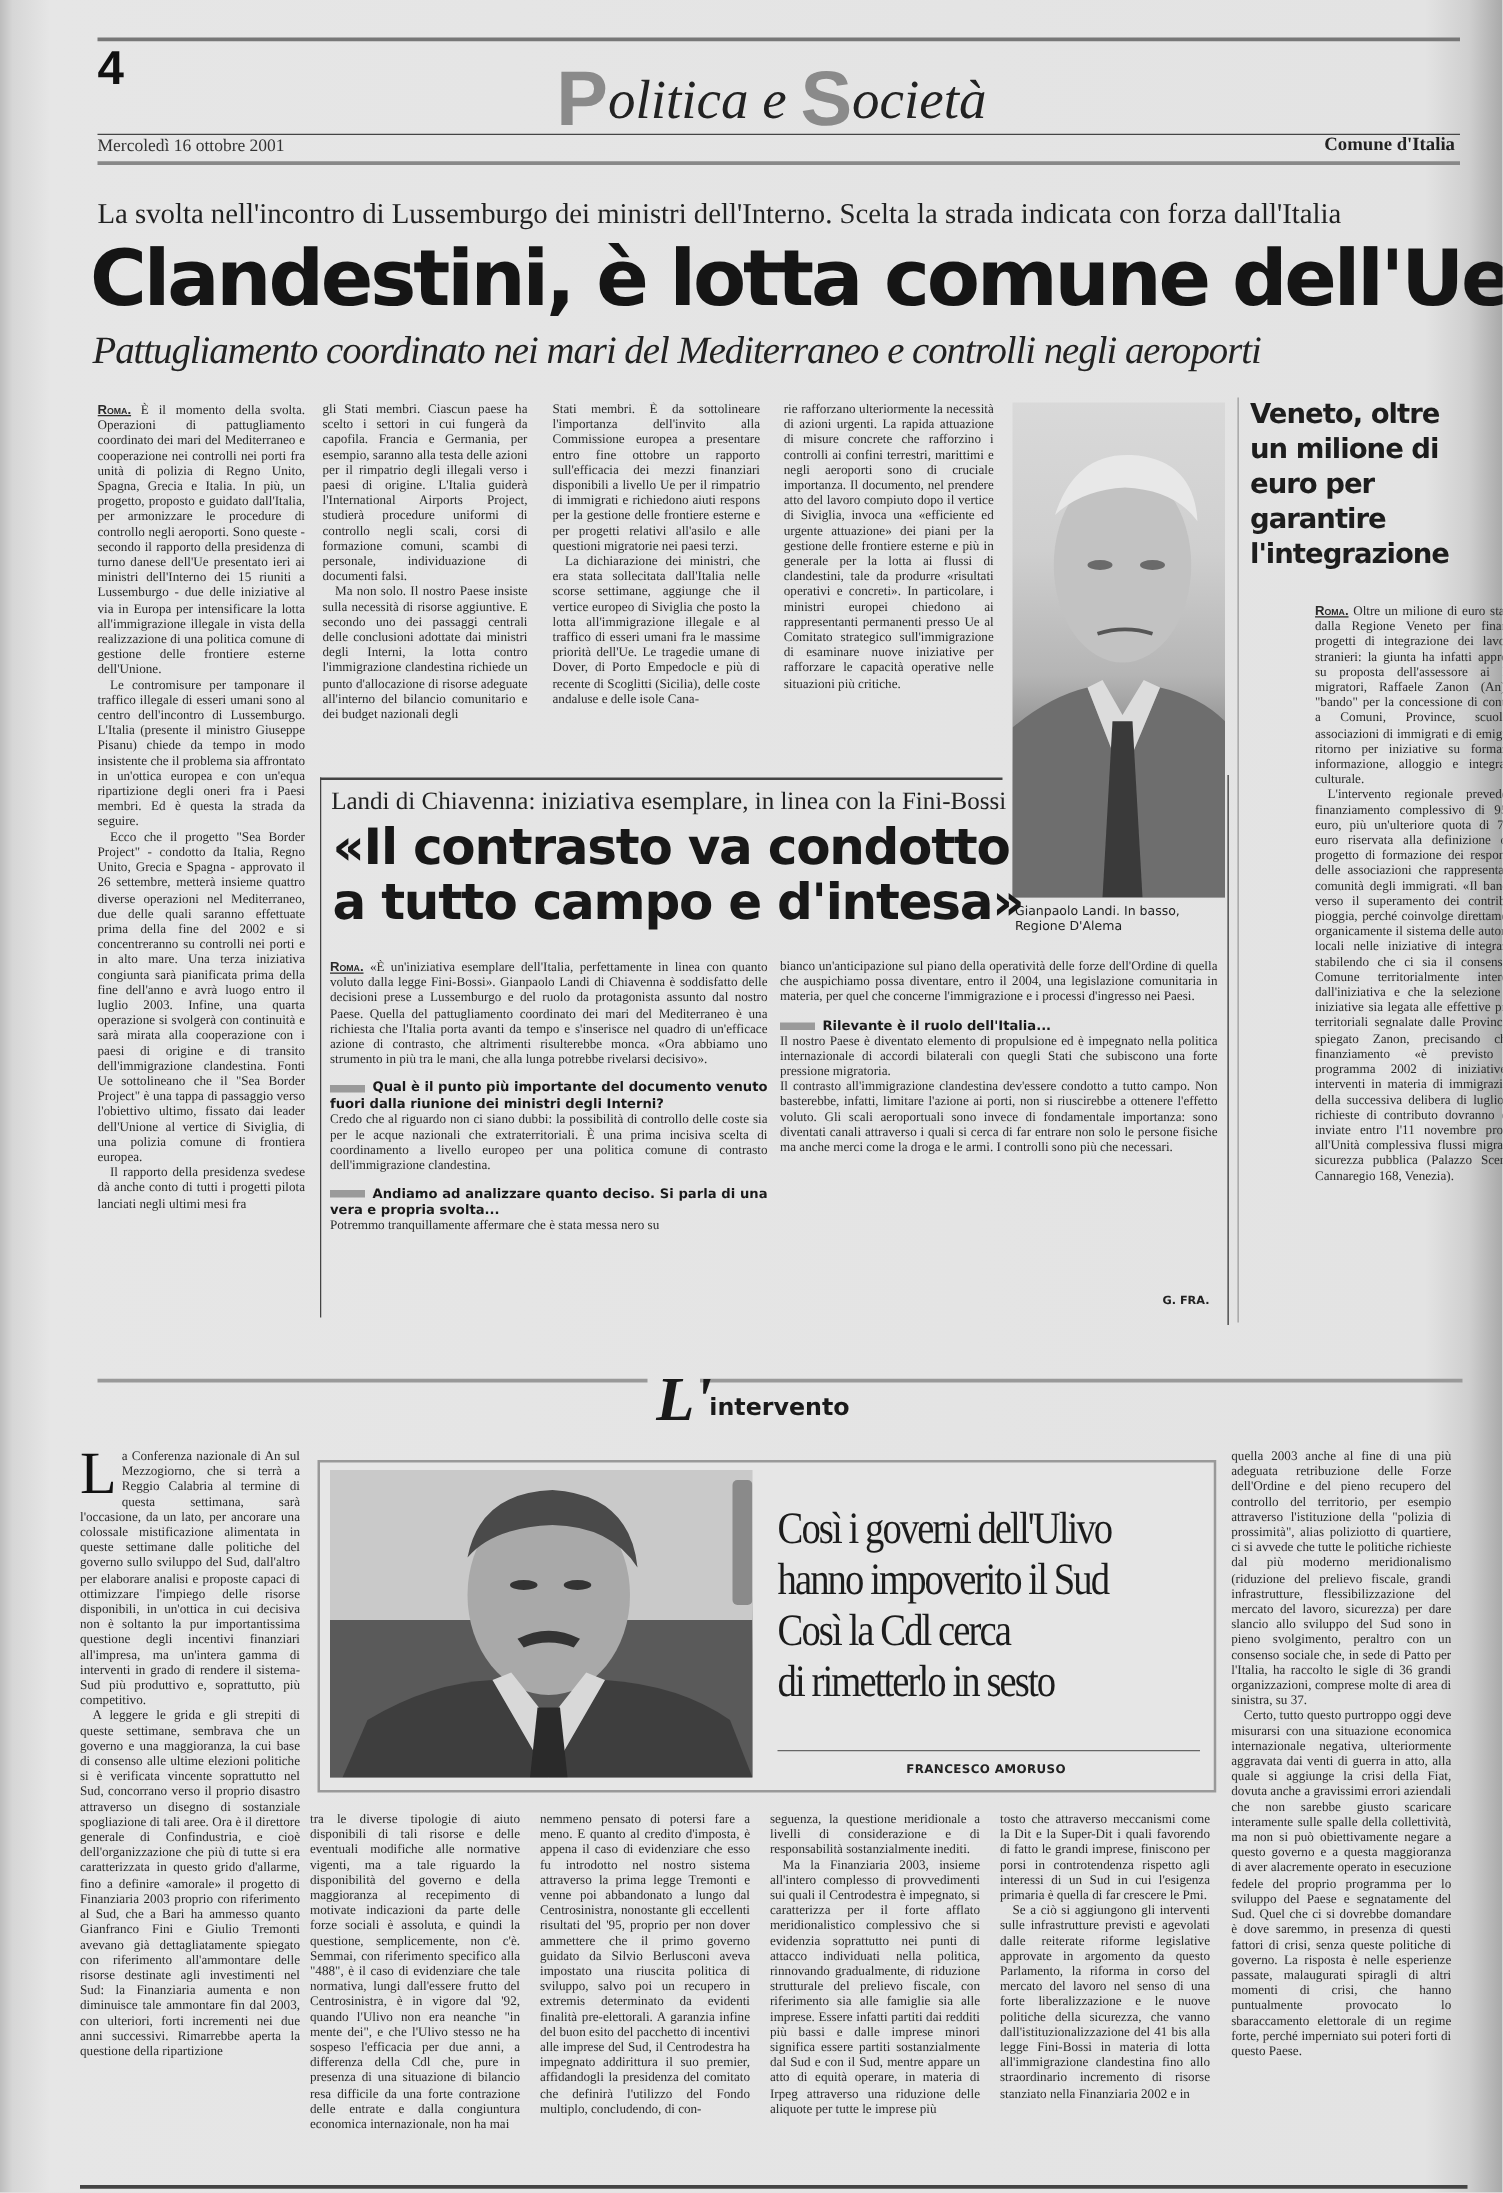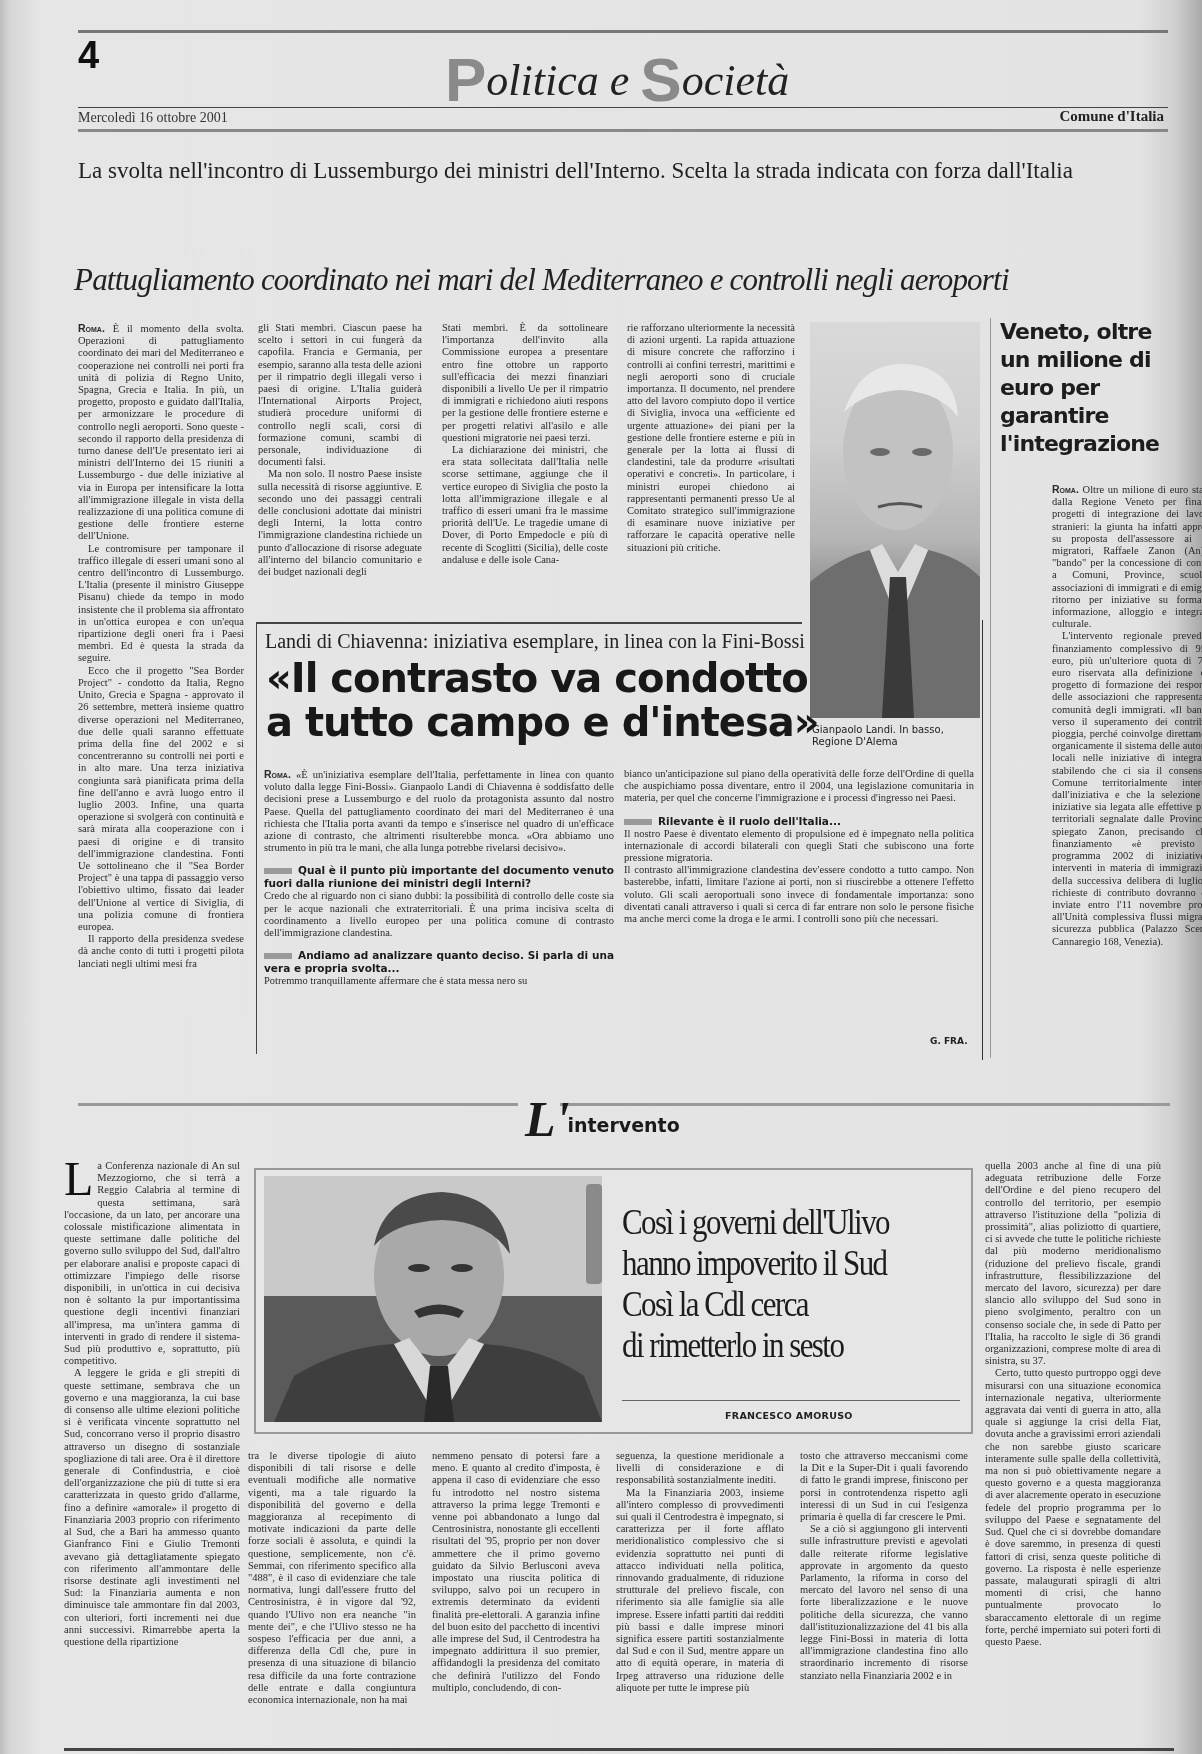--- a/index.html
+++ b/index.html
@@ -12,21 +12,21 @@
   .section { position:absolute; left:445px; top:44px; font-family:"Liberation Serif",serif; font-style:italic; font-size:44px; color:#222; letter-spacing:0px; }
   .section .cap { font-style:normal; font-weight:bold; color:#8a8a8a; font-size:62px; font-family:"Liberation Sans",sans-serif; vertical-align:-6px; }
   .dateline { position:absolute; left:78px; top:110px; font-size:14px; color:#333; }
   .paper { position:absolute; right:38px; top:108px; font-size:15px; font-weight:bold; color:#222; }
   .kicker { position:absolute; left:78px; top:158px; width:1092px; font-size:23px; color:#222; white-space:nowrap; }
   .headline { position:absolute; left:72px; top:186px; width:1110px; font-family:"DejaVu Sans",sans-serif; font-weight:bold; font-size:62px; letter-spacing:-2.5px; color:#151515; white-space:nowrap; }
   .subhead { position:absolute; left:74px; top:262px; font-style:italic; font-size:31px; color:#222; letter-spacing:-0.8px; white-space:nowrap; }
   .col { position:absolute; font-size:10.5px; line-height:12.2px; text-align:justify; color:#2a2a2a; overflow:hidden; }
   .col p { margin:0; text-indent:10px; }
   .col p.first { text-indent:0; }
-  .roma { font-variant:small-caps; font-weight:bold; font-family:"Liberation Sans",sans-serif; }
+  .roma { font-variant:small-caps; font-weight:bold; font-family:"Liberation Sans",sans-serif;text-decoration:underline; }
   .sidehead { position:absolute; left:1000px; top:318px; width:180px; font-family:"DejaVu Sans",sans-serif; font-weight:bold; font-size:22px; line-height:28px; letter-spacing:-0.8px; color:#1d1d1d; }
   .photo { position:absolute; overflow:hidden; }
   .caption { position:absolute; font-family:"DejaVu Sans",sans-serif; font-size:10px; line-height:12px; color:#222; }
   .box { position:absolute; border:1px solid #444; }
   .boxkicker { position:absolute; left:265px; top:630px; font-size:20px; color:#222; white-space:nowrap; }
   .boxhead { position:absolute; left:266px; top:656px; font-family:"DejaVu Sans",sans-serif; font-weight:bold; font-size:40px; line-height:44px; letter-spacing:-1px; color:#181818; }
   .q { font-family:"DejaVu Sans",sans-serif; font-weight:bold; font-size:10.5px; line-height:13px; color:#1a1a1a; margin-top:10px; }
   .q .bar { display:inline-block; width:28px; height:6px; background:#9a9a9a; margin-right:6px; vertical-align:middle; }
   .sig { position:absolute; font-family:"DejaVu Sans",sans-serif; font-weight:bold; font-size:9px; color:#222; }
   .interv { position:absolute; left:525px; top:1090px; font-family:"DejaVu Sans",sans-serif; font-weight:bold; font-size:19px; color:#1a1a1a; }
@@ -44,20 +44,21 @@
   <div class="pnum">4</div>
   <div class="section">
     <span class="cap">P</span><span>olitica e </span><span class="cap">S</span><span>ocietà</span>
   </div>
   <div class="rule" style="left:78px;top:107px;width:1090px;height:1px;background:#444;"></div>
   <div class="dateline">Mercoledì 16 ottobre 2001</div>
   <div class="paper">Comune d'Italia</div>
   <div class="rule" style="left:78px;top:129px;width:1090px;height:3px;background:#888;"></div>
 
   <div class="kicker">La svolta nell'incontro di Lussemburgo dei ministri dell'Interno. Scelta la strada indicata con forza dall'Italia</div>
+  <div class="headline">Clandestini, è lotta comune dell'Ue</div>
   <div class="subhead">Pattugliamento coordinato nei mari del Mediterraneo e controlli negli aeroporti</div>
 
   <div class="col" style="left:78px;top:322px;width:166px;height:730px;">
     <p class="first"><span class="roma">Roma.</span> <span>È il momento della svolta. Operazioni di pattugliamento coordinato dei mari del Mediterraneo e cooperazione nei controlli nei porti fra unità di polizia di Regno Unito, Spagna, Grecia e Italia. In più, un progetto, proposto e guidato dall'Italia, per armonizzare le procedure di controllo negli aeroporti. Sono queste - secondo il rapporto della presidenza di turno danese dell'Ue presentato ieri ai ministri dell'Interno dei 15 riuniti a Lussemburgo - due delle iniziative al via in Europa per intensificare la lotta all'immigrazione illegale in vista della realizzazione di una politica comune di gestione delle frontiere esterne dell'Unione.</span></p>
     <p>Le contromisure per tamponare il traffico illegale di esseri umani sono al centro dell'incontro di Lussemburgo. L'Italia (presente il ministro Giuseppe Pisanu) chiede da tempo in modo insistente che il problema sia affrontato in un'ottica europea e con un'equa ripartizione degli oneri fra i Paesi membri. Ed è questa la strada da seguire.</p>
     <p>Ecco che il progetto "Sea Border Project" - condotto da Italia, Regno Unito, Grecia e Spagna - approvato il 26 settembre, metterà insieme quattro diverse operazioni nel Mediterraneo, due delle quali saranno effettuate prima della fine del 2002 e si concentreranno su controlli nei porti e in alto mare. Una terza iniziativa congiunta sarà pianificata prima della fine dell'anno e avrà luogo entro il luglio 2003. Infine, una quarta operazione si svolgerà con continuità e sarà mirata alla cooperazione con i paesi di origine e di transito dell'immigrazione clandestina. Fonti Ue sottolineano che il "Sea Border Project" è una tappa di passaggio verso l'obiettivo ultimo, fissato dai leader dell'Unione al vertice di Siviglia, di una polizia comune di frontiera europea.</p>
     <p>Il rapporto della presidenza svedese dà anche conto di tutti i progetti pilota lanciati negli ultimi mesi fra</p>
   </div>
   <div class="col" style="left:258px;top:322px;width:164px;height:296px;">
     <p class="first">gli Stati membri. Ciascun paese ha scelto i settori in cui fungerà da capofila. Francia e Germania, per esempio, saranno alla testa delle azioni per il rimpatrio degli illegali verso i paesi di origine. L'Italia guiderà l'International Airports Project, studierà procedure uniformi di controllo negli scali, corsi di formazione comuni, scambi di personale, individuazione di documenti falsi.</p>

